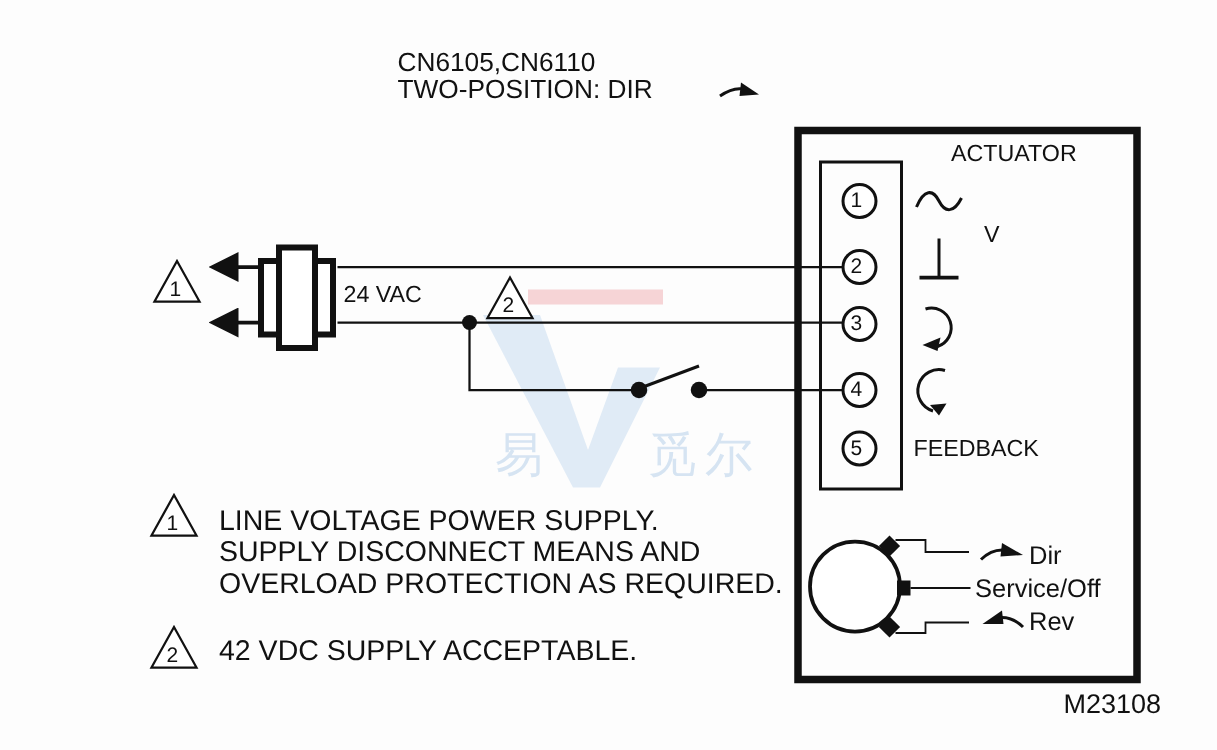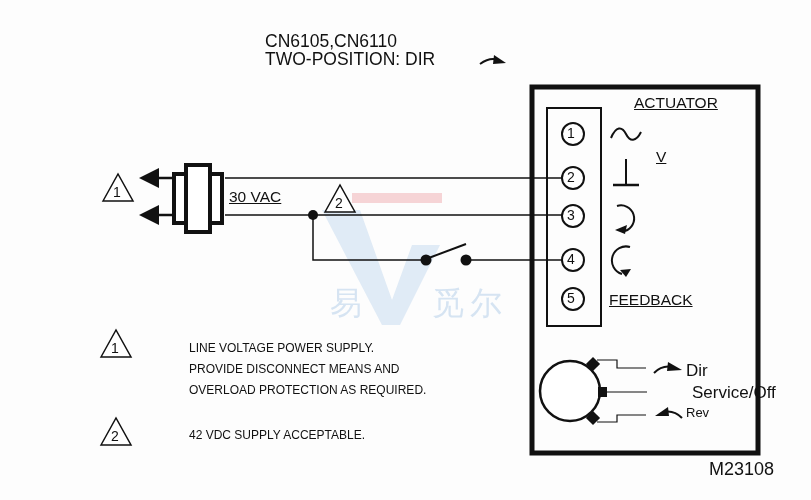--- a/index.html
+++ b/index.html
@@ -1,20 +1,20 @@
 <!DOCTYPE html>
 <html><head>
 <meta charset="utf-8">
 <style>
   html, body { margin:0; padding:0; background:#fdfdfd; }
   body { width:811px; height:500px; position:relative; overflow:hidden; font-family:"Liberation Sans", sans-serif; color:#111; }
   .abs { position:absolute; white-space:nowrap; }
   .title { font-size:17.5px; line-height:18px; }
-  .lbl { font-size:15.5px;text-decoration:underline; }
-  .note { font-size:12px; line-height:20px;margin-left:43px; }
+  .lbl { font-size:15.5px; }
+  .note { font-size:19px; line-height:20px; }
   svg { position:absolute; left:0; top:0; }
   .wm { position:absolute; font-size:32px; color:#c9dcef; opacity:0.75; letter-spacing:6px; }
 </style>
 </head>
 <body>
 
 <svg width="811" height="500">
   <rect x="352" y="193" width="90" height="10" fill="#f6d4d6"></rect>
   <path d="M322 210 L360 210 L392 300 L412 245 L440 245 L400 325 L382 325 Z" fill="#d8e6f4" opacity="0.8"></path>
 </svg>
@@ -121,28 +121,28 @@
 
 <div class="abs" style="left:567px; top:125px; font-size:14px;">1</div>
 <div class="abs" style="left:567px; top:169px; font-size:14px;">2</div>
 <div class="abs" style="left:567px; top:207px; font-size:14px;">3</div>
 <div class="abs" style="left:567px; top:251px; font-size:14px;">4</div>
 <div class="abs" style="left:567px; top:290px; font-size:14px;">5</div>
 
 <div class="abs lbl" style="left:609px; top:291px;">FEEDBACK</div>
 
 <div class="abs" style="left:686px; top:361px; font-size:17px;">Dir</div>
-<div class="abs" style="left:650px; top:383px; font-size:17px;margin-left:42px;">Service/Off</div>
-<div class="abs" style="left:686px; top:405px; font-size:13px;">Rev</div>
+<div class="abs" style="left:650px; top:383px; font-size:17px;">Service/Off</div>
+<div class="abs" style="left:686px; top:405px; font-size:17px;">Rev</div>
 
-<div class="abs lbl" style="left:229px; top:188px;">30 VAC</div>
+<div class="abs lbl" style="left:229px; top:188px;">24 VAC</div>
 <div class="abs" style="left:113px; top:184px; font-size:14px;">1</div>
 <div class="abs" style="left:335px; top:195px; font-size:14px;">2</div>
 
 <div class="abs" style="left:111px; top:340px; font-size:14px;">1</div>
 <div class="abs note" style="left:146px; top:338px;">LINE VOLTAGE POWER SUPPLY.</div>
-<div class="abs note" style="left:146px; top:359px;">PROVIDE DISCONNECT MEANS AND</div>
+<div class="abs note" style="left:146px; top:359px;">SUPPLY DISCONNECT MEANS AND</div>
 <div class="abs note" style="left:146px; top:380px;">OVERLOAD PROTECTION AS REQUIRED.</div>
 
 <div class="abs" style="left:111px; top:428px; font-size:14px;">2</div>
 <div class="abs note" style="left:146px; top:425px;">42 VDC SUPPLY ACCEPTABLE.</div>
 
 <div class="abs" style="left:709px; top:459px; font-size:18px;">M23108</div>
 
 </body></html>

